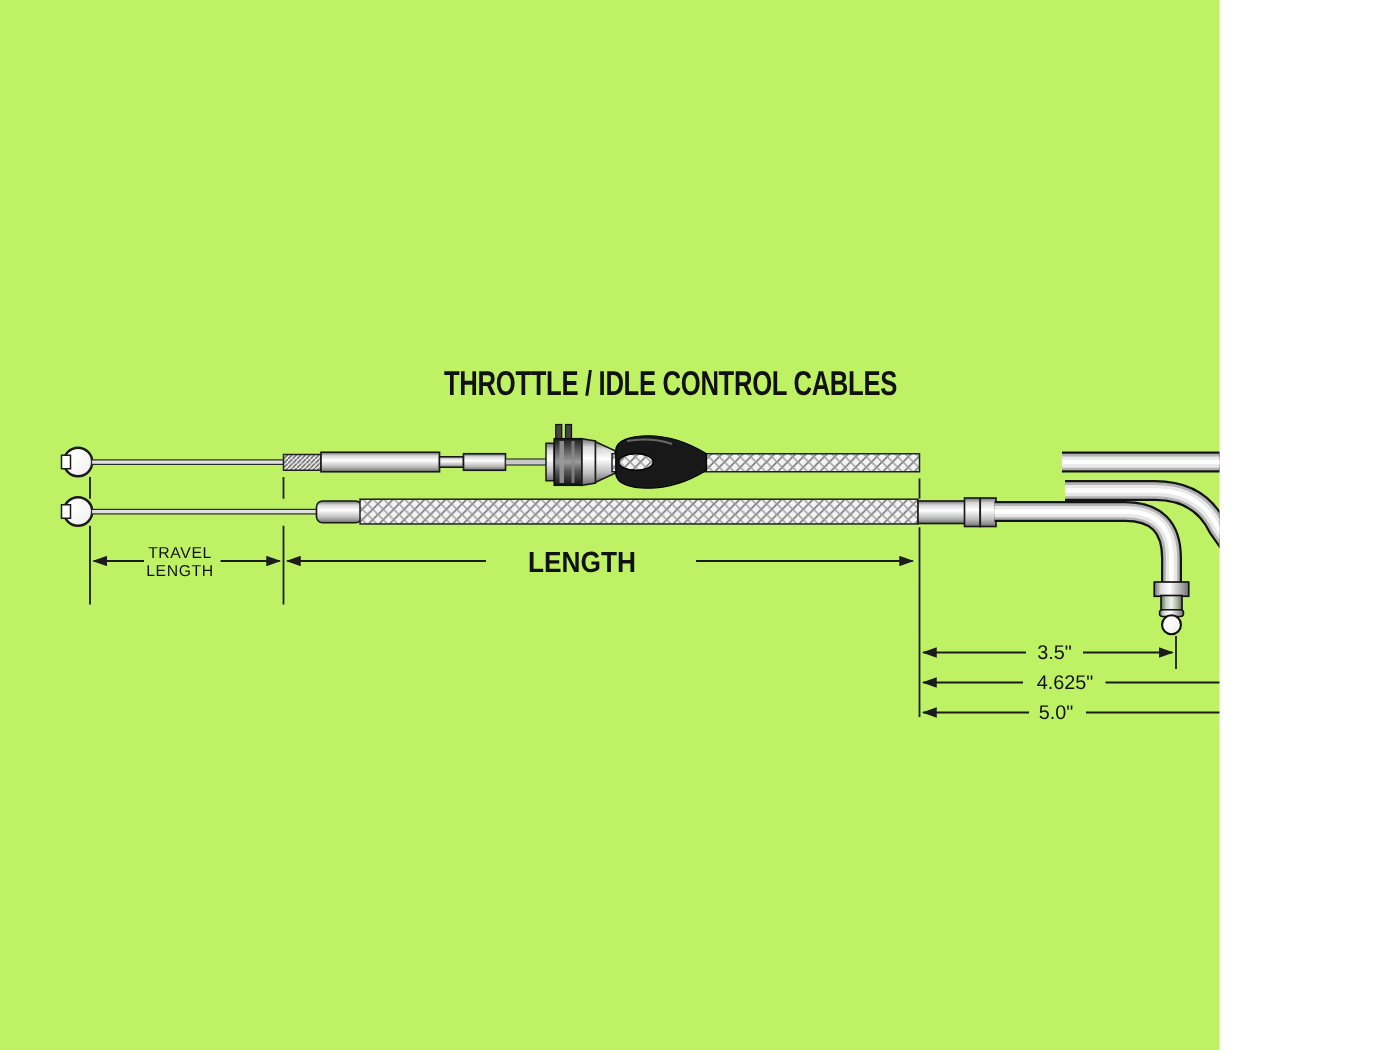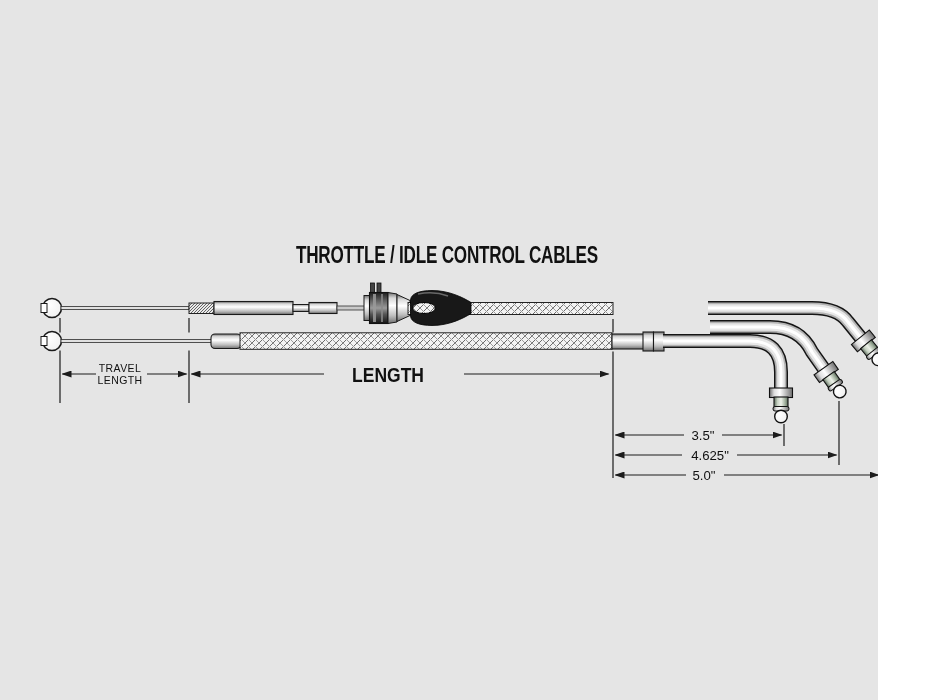--- a/index.html
+++ b/index.html
@@ -1,16 +1,16 @@
 <!DOCTYPE html>
 <html><head>
 <meta charset="utf-8">
 <style>
   html,body{margin:0;padding:0;background:#ffffff;}
-  .stage{position:relative;width:878px;height:700px;background:#e5e5e5;overflow:hidden;
+  .stage{position:relative;width:813px;height:700px;background:#bef264;overflow:hidden;
          font-family:"Liberation Sans", sans-serif;}
   svg{display:block;}
   text{fill:#111111;}
   .title-text{font-weight:bold;font-size:23px;letter-spacing:-0.3px;}
   .length-label{font-weight:bold;font-size:19.5px;}
   .small-label{font-size:10.5px;letter-spacing:0.4px;}
   .dim-text{font-size:13.2px;}
   .dimline{stroke:#1c1c1c;stroke-width:1.2;fill:none;}
 </style>
 </head>

